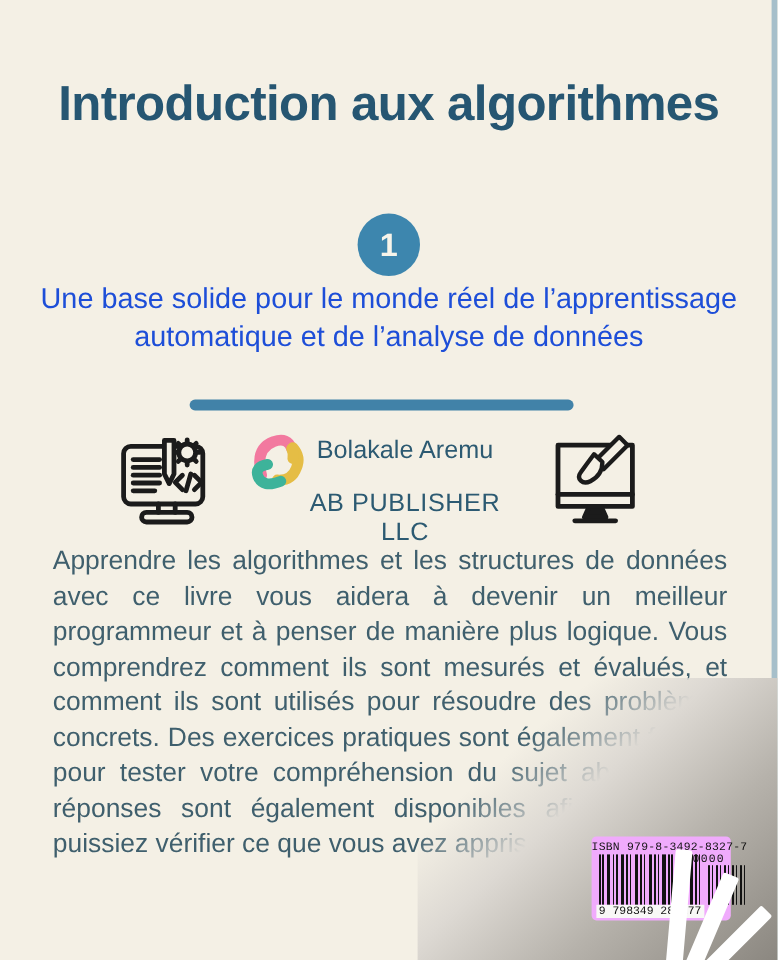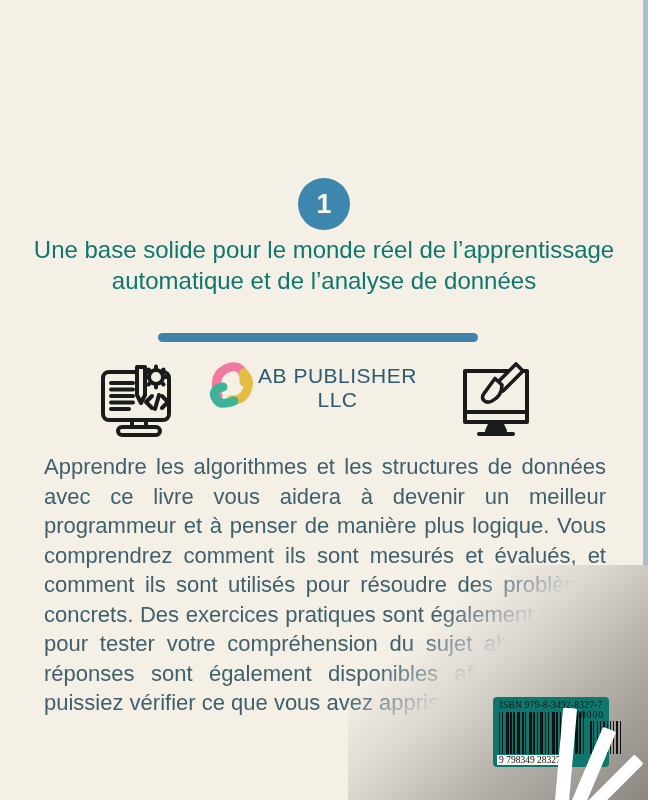--- a/index.html
+++ b/index.html
@@ -22,43 +22,43 @@
     text-align:center;color:#265672;font-weight:bold;
     font-size:41px;line-height:52px;letter-spacing:-0.5px;
   }
   .vol-circle{
     position:absolute;left:298px;top:178px;width:52px;height:52px;border-radius:50%;
     background:#3d86ae;color:#f7f4ea;font-size:27px;font-weight:bold;
     display:flex;align-items:center;justify-content:center;
   }
   .subtitle{
     position:absolute;top:234px;left:32px;width:584px;
-    text-align:center;color:#0f766e;font-size:24px;line-height:31px;
+    text-align:center;color:#1d4ed8;font-size:24px;line-height:31px;
   }
   .divider{
     position:absolute;top:333px;left:158px;width:320px;height:9px;border-radius:5px;
     background:#4182a8;
   }
   .icon{position:absolute;}
   .icon-left{left:96px;top:358px;}
   .logo{left:204px;top:360px;}
   .pub-text{position:absolute;left:240px;top:364px;width:195px;text-align:center;color:#2c5a72;}
   .author{font-size:21px;line-height:24px;}
-  .pubname{font-size:21px;line-height:24px;margin-top:0;letter-spacing:0.5px;}
+  .pubname{font-size:21px;line-height:24px;margin-top:20px;letter-spacing:0.5px;}
   .icon-right{left:456px;top:362px;}
   .body-text{
     position:absolute;top:452px;left:44px;width:562px;
     color:#3f5f6d;font-size:22px;line-height:29.5px;
     text-align:justify;
   }
   
   .barcode{
     position:absolute;left:493px;top:697px;width:116px;height:70px;
-    background:#0f766e;border-radius:4px;color:#141414;
-    font-family:Liberation Serif, serif;
+    background:#f0abfc;border-radius:4px;color:#141414;
+    font-family:Liberation Mono, monospace;
   }
   .bc-isbn{position:absolute;top:3px;left:0;width:100%;text-align:center;font-size:9.5px;letter-spacing:0.2px;white-space:nowrap;}
   .bc-price{position:absolute;top:13px;right:5px;font-size:9.5px;letter-spacing:1px;}
   .bc-bars-main{
     position:absolute;left:6px;top:15px;width:86px;height:42px;
     background:repeating-linear-gradient(90deg,#121212 0 1.5px,transparent 1.5px 3px,#121212 3px 4.2px,transparent 4.2px 7px,#121212 7px 9.6px,transparent 9.6px 11.5px);
   }
   .bc-bars-addon{
     position:absolute;left:97px;top:24px;width:31px;height:33px;
     background:repeating-linear-gradient(90deg,#121212 0 1.6px,transparent 1.6px 3.4px,#121212 3.4px 4.4px,transparent 4.4px 6.6px);
@@ -71,21 +71,21 @@
   .stripe-3{left:606px;top:748px;width:13px;height:75px;transform:rotate(45deg);}
 </style>
 </head>
 <body>
 
 <div class="cover">
 
   <div class="edge-strip"></div>
 
   <div class="title">
-    <br>
+    <span>Introduction aux algorithmes</span><br>
   </div>
 
   <div class="vol-circle">
     <span>1</span>
   </div>
 
   <div class="subtitle">Une base solide pour le monde réel de l’apprentissage automatique et de l’analyse de données</div>
 
   <div class="divider"></div>
 
@@ -121,20 +121,21 @@
   <div class="icon logo">
     <svg width="54" height="54" viewBox="0 0 54 54" fill="none" stroke-linecap="round">
       <path d="M14 36 Q8 14 24 8 Q36 4 39 14" stroke="#f2799f" stroke-width="9"></path>
       <path d="M40 13 Q47 21 43 30 Q39 41 27 40" stroke="#e5bd45" stroke-width="9"></path>
       <path d="M30 41 Q15 47 11 37 Q8 29 19 27" stroke="#3db39a" stroke-width="9"></path>
       <path d="M39 14 Q41 18 40 22" stroke="#e5bd45" stroke-width="9"></path>
     </svg>
   </div>
 
   <div class="pub-text">
+    <div class="author">Bolakale Aremu</div>
     <div class="pubname">AB PUBLISHER LLC</div>
   </div>
 
   <div class="icon icon-right">
     <svg width="86" height="82" viewBox="0 0 86 82" fill="none" stroke="#1b1b1b" stroke-width="4" stroke-linecap="round" stroke-linejoin="round">
       <rect x="9" y="9" width="62" height="51"></rect>
       <line x1="9" y1="50" x2="71" y2="50"></line>
       <path d="M60 2 l7 7 l-20 20 l-7 -7 z" fill="#f4f0e5" stroke-width="3.6"></path>
       <path d="M46 23 q0 11 -10 16 q-5 2.5 -8 -0.5 q-3 -3 0 -7 q5 -7 11 -15 z" fill="#f4f0e5" stroke-width="3.6"></path>
       <path d="M35 60 l-4 9 h18 l-4 -9 z" fill="#1b1b1b"></path>

